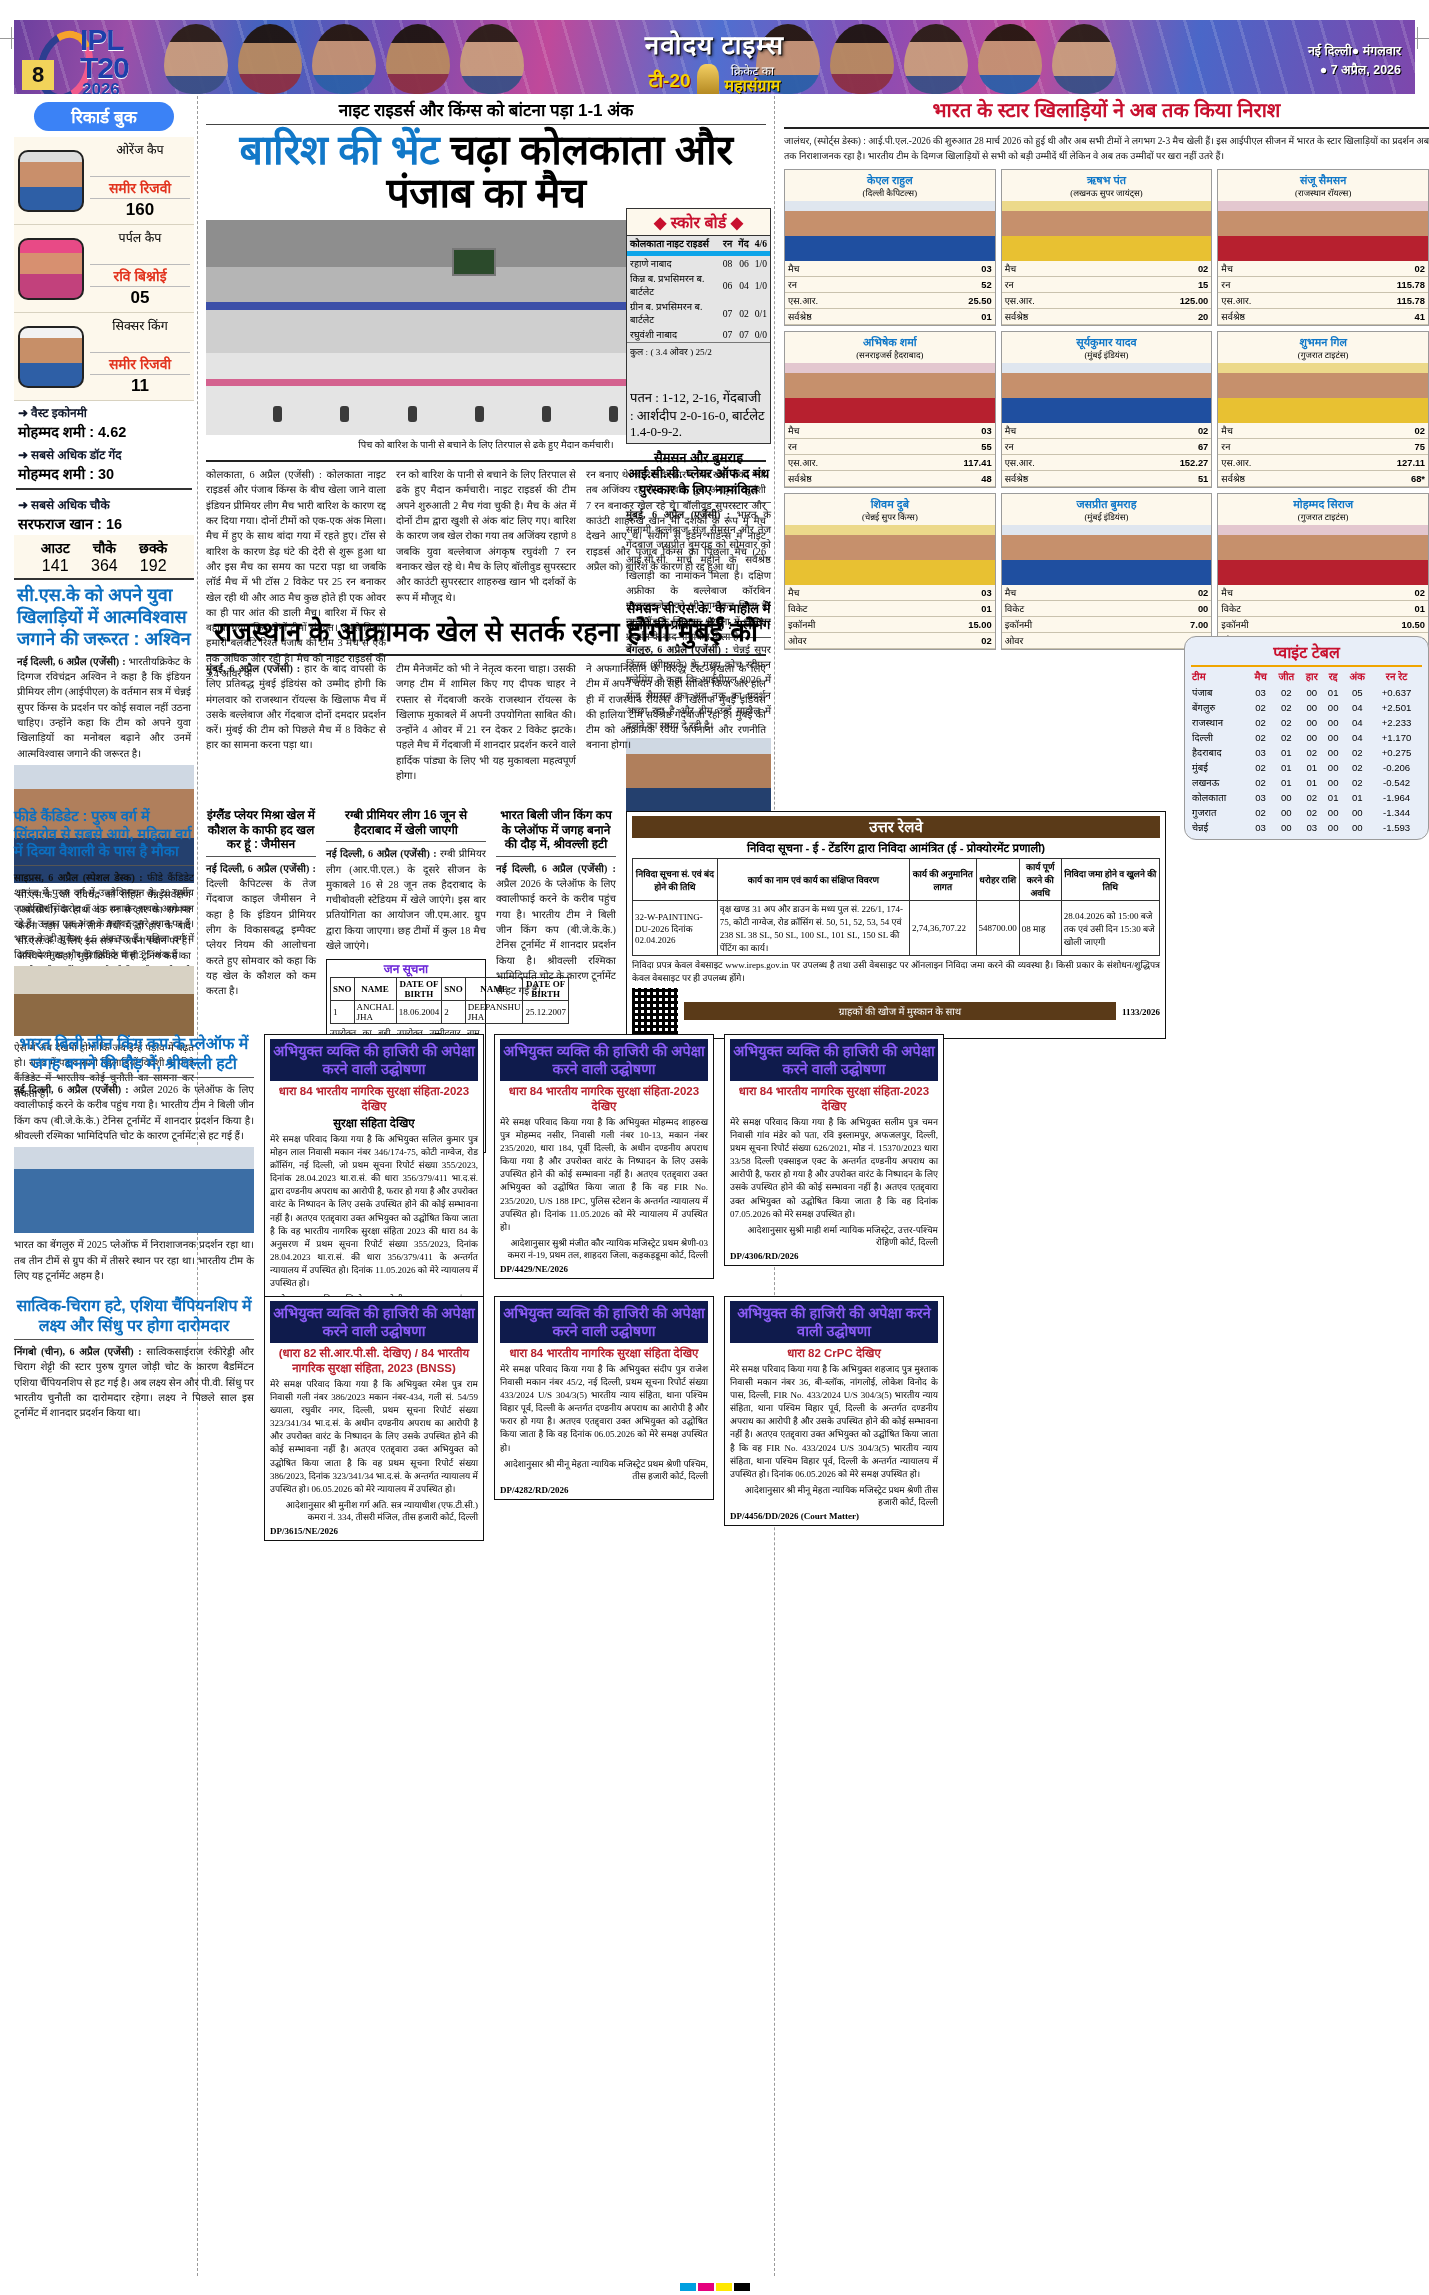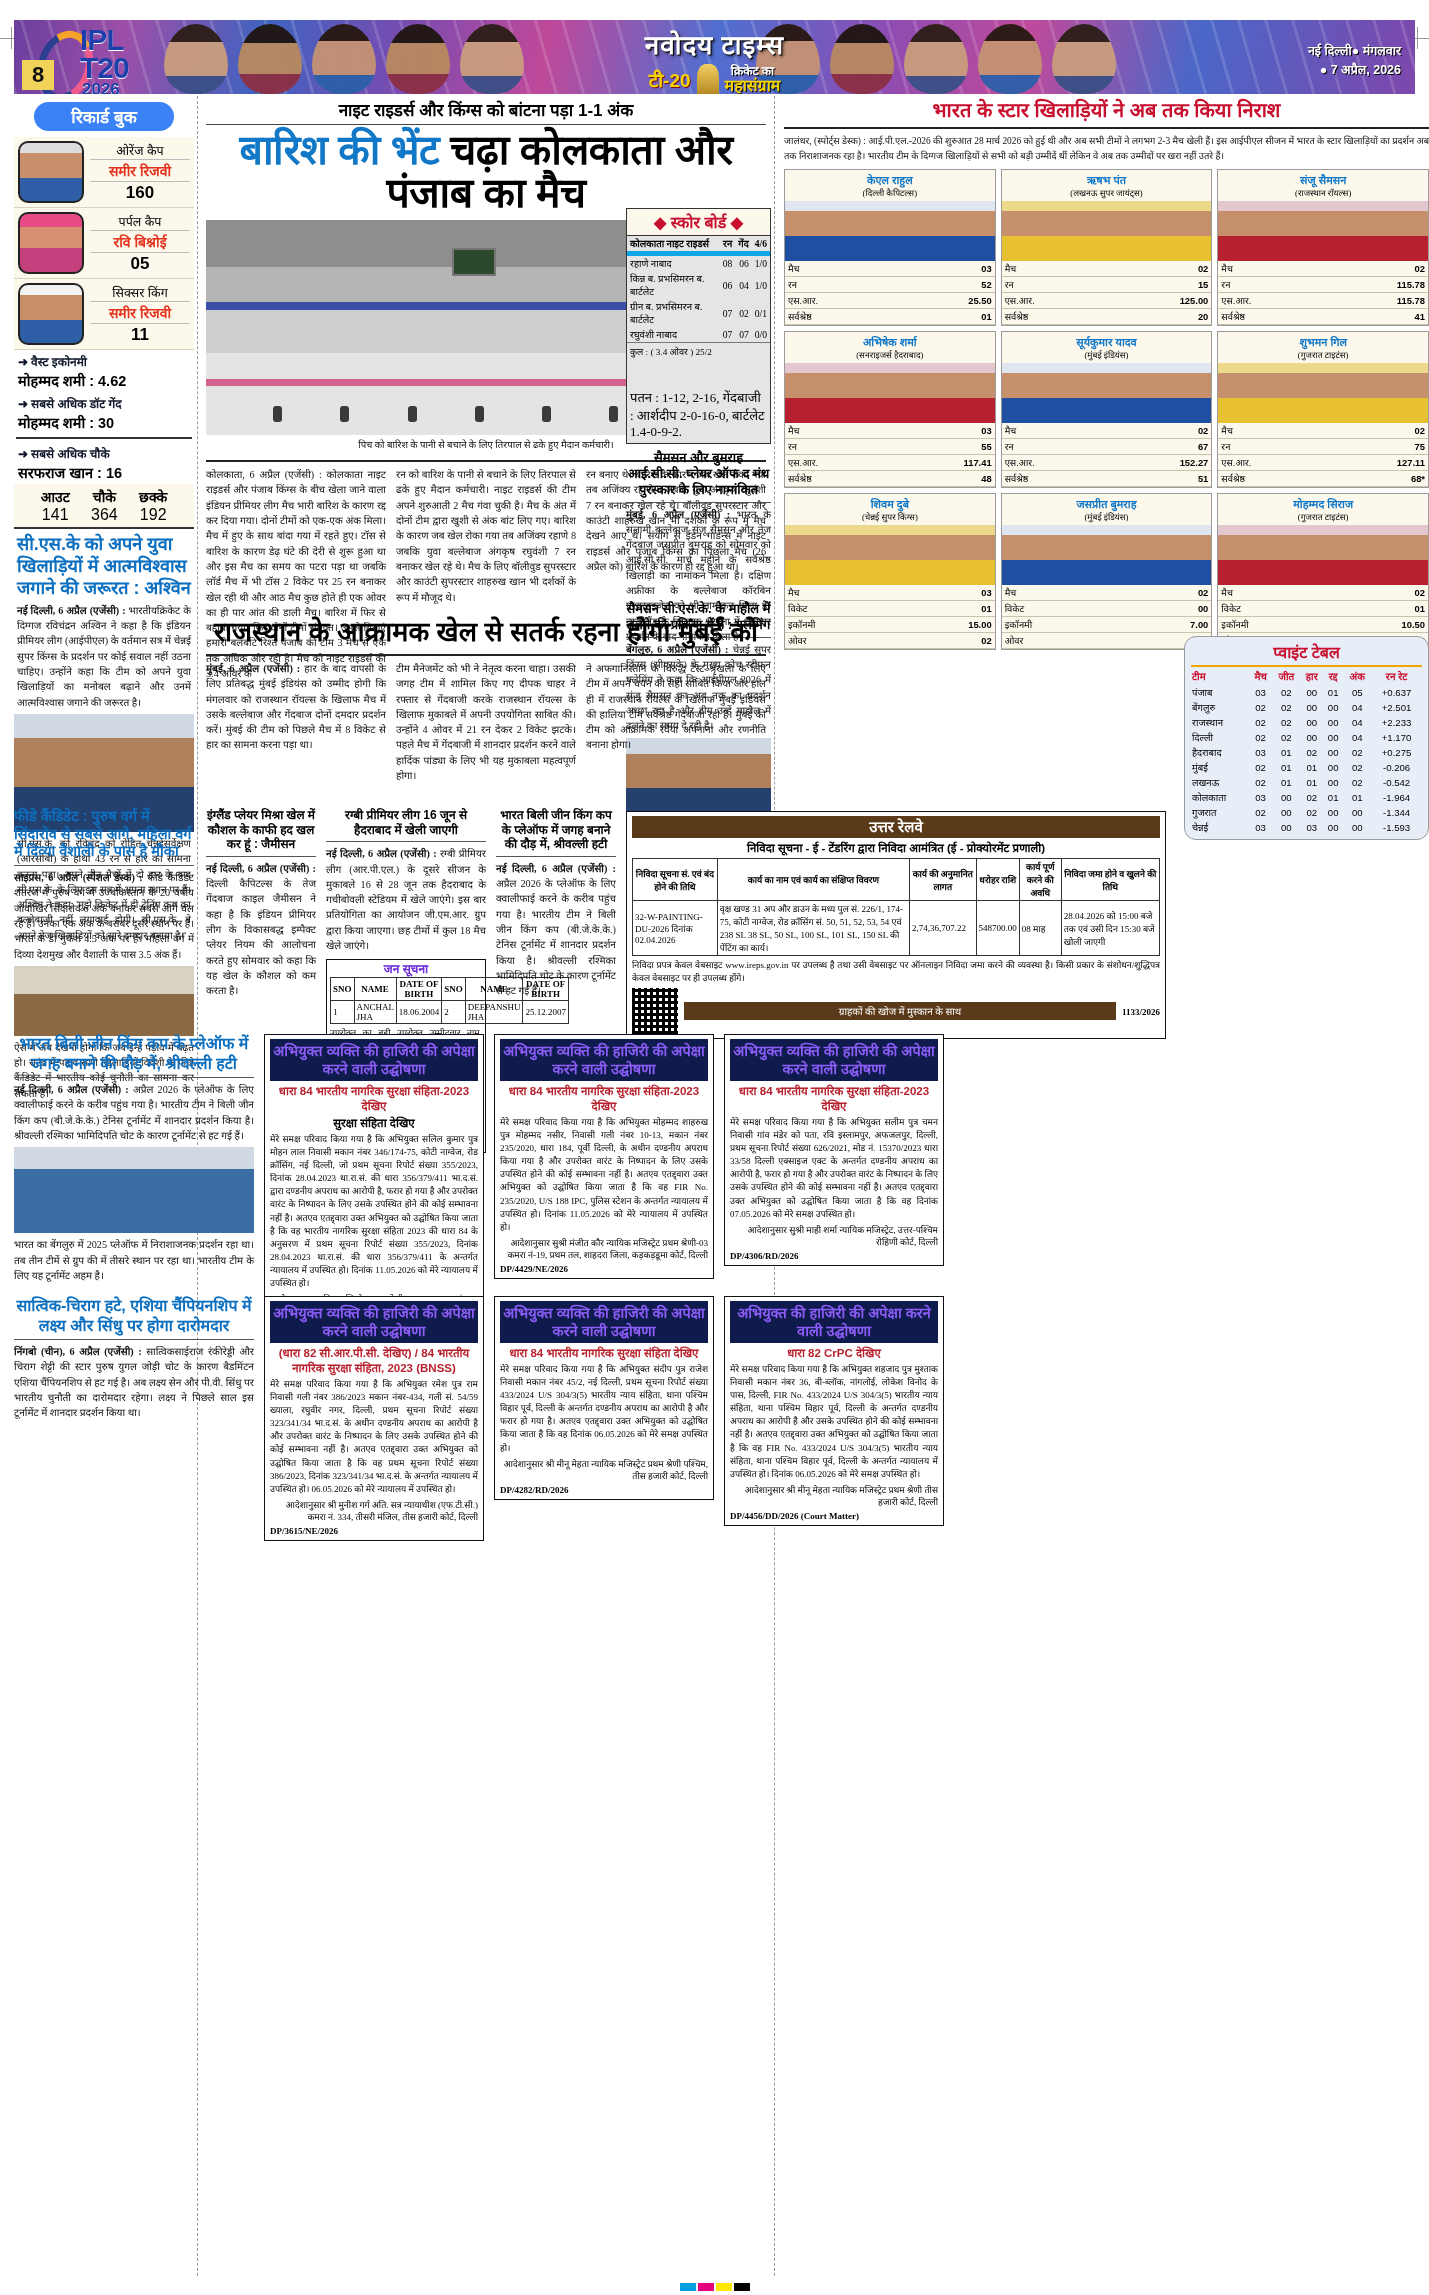--- a/index.html
+++ b/index.html
@@ -33,40 +33,40 @@
      font-family:"Liberation Sans",sans-serif;font-weight:bold;font-size:22px;display:flex;align-items:center;justify-content:center;}
   .mh-title{position:absolute;left:50%;transform:translateX(-50%);top:6px;text-align:center;width:420px;}
   .mh-title .nt{font-family:"Liberation Sans",sans-serif;font-weight:bold;font-size:26px;color:#fff;
      text-shadow:1px 1px 0 #000,2px 2px 3px rgba(0,0,0,.6);letter-spacing:1px;}
   .mh-sub{display:flex;align-items:center;justify-content:center;gap:6px;margin-top:2px;}
   .mh-sub .t20{font-family:"Liberation Sans",sans-serif;font-weight:bold;font-size:19px;color:#f6d400;
      text-shadow:1px 1px 0 #7a1010;}
   .trophy{width:22px;height:32px;background:linear-gradient(180deg,#f3cf63,#b1851e);
      border-radius:40% 40% 18% 18%/40% 40% 10% 10%;position:relative;}
   .trophy:after{content:"";position:absolute;left:4px;bottom:-5px;width:14px;height:6px;background:#4a2f10;border-radius:2px;}
-  .mh-sub .ck{font-family:"Liberation Sans",sans-serif;font-weight:bold;font-size:12px;color:#fff;line-height:1.05;text-shadow:1px 1px 0 #000;}
+  .mh-sub .ck{font-family:"Liberation Sans",sans-serif;font-weight:normal;font-size:12px;color:#fff;line-height:1.05;text-shadow:1px 1px 0 #000;}
   .mh-sub .ck b{display:block;font-size:16px;color:#f6d400;}
   .mh-date{position:absolute;right:14px;top:22px;text-align:right;color:#fff;font-size:12.5px;line-height:1.5;
      font-family:"Liberation Sans",sans-serif;text-shadow:1px 1px 0 #000;font-weight:bold;}
 
   
   .content{position:absolute;left:14px;top:96px;width:1401px;height:2180px;}
   .vrule{position:absolute;top:0;bottom:0;width:0;border-left:1px dashed #9a9a9a;}
 
   
   .rail{position:absolute;left:0;top:0;width:180px;}
   .rb-badge{width:140px;margin:6px auto 6px;background:#3b82f6;color:#fff;border-radius:16px;text-align:center;
     font-family:"Liberation Sans",sans-serif;font-weight:bold;font-size:17px;padding:3px 0;}
   .rb-card{display:flex;gap:6px;align-items:center;background:#fdf8ec;border-bottom:1px solid #d8d2c0;padding:4px 4px;}
   .rb-photo{width:62px;height:58px;border-radius:10px;border:2px solid #222;flex:0 0 auto;
      background:linear-gradient(180deg,#ddd 0 18%,#c98f6b 18% 60%,#2e5fa6 60% 100%);}
   .rb-photo.pink{background:linear-gradient(180deg,#e84a86 0 22%,#d79070 22% 58%,#c2417c 58% 100%);}
   .rb-photo.white{background:linear-gradient(180deg,#f2f2f2 0 18%,#c78f68 18% 60%,#2e5fa6 60% 100%);}
   .rb-info{flex:1;text-align:center;font-family:"Liberation Sans",sans-serif;}
-  .rb-role{font-size:12.5px;border-bottom:1px solid #bbb;padding-bottom:0;}
+  .rb-role{font-size:12.5px;border-bottom:1px solid #bbb;padding-bottom:18px;}
   .rb-name{font-size:14px;font-weight:bold;color:#e2341f;border-bottom:1px solid #bbb;padding:1px 0;}
   .rb-val{font-size:17px;font-weight:bold;padding-top:1px;}
   .stat-line{font-family:"Liberation Sans",sans-serif;font-size:12px;color:#0f172a;font-weight:bold;padding:3px 2px 0 4px;}
   .stat-line:before{content:"\279C";margin-right:3px;}
   .stat-val{font-family:"Liberation Sans",sans-serif;font-size:14.5px;font-weight:bold;padding:0 2px 2px 4px;color:#000;}
   .hr-thick{border-top:2px solid #333;margin:3px 2px;}
   .octable{background:#fdf8ec;display:flex;justify-content:space-around;text-align:center;padding:3px 16px;
      font-family:"Liberation Sans",sans-serif;border-bottom:2px solid #333;}
   .octable div span{display:block;}
   .octable .k{font-size:14px;font-weight:bold;}

